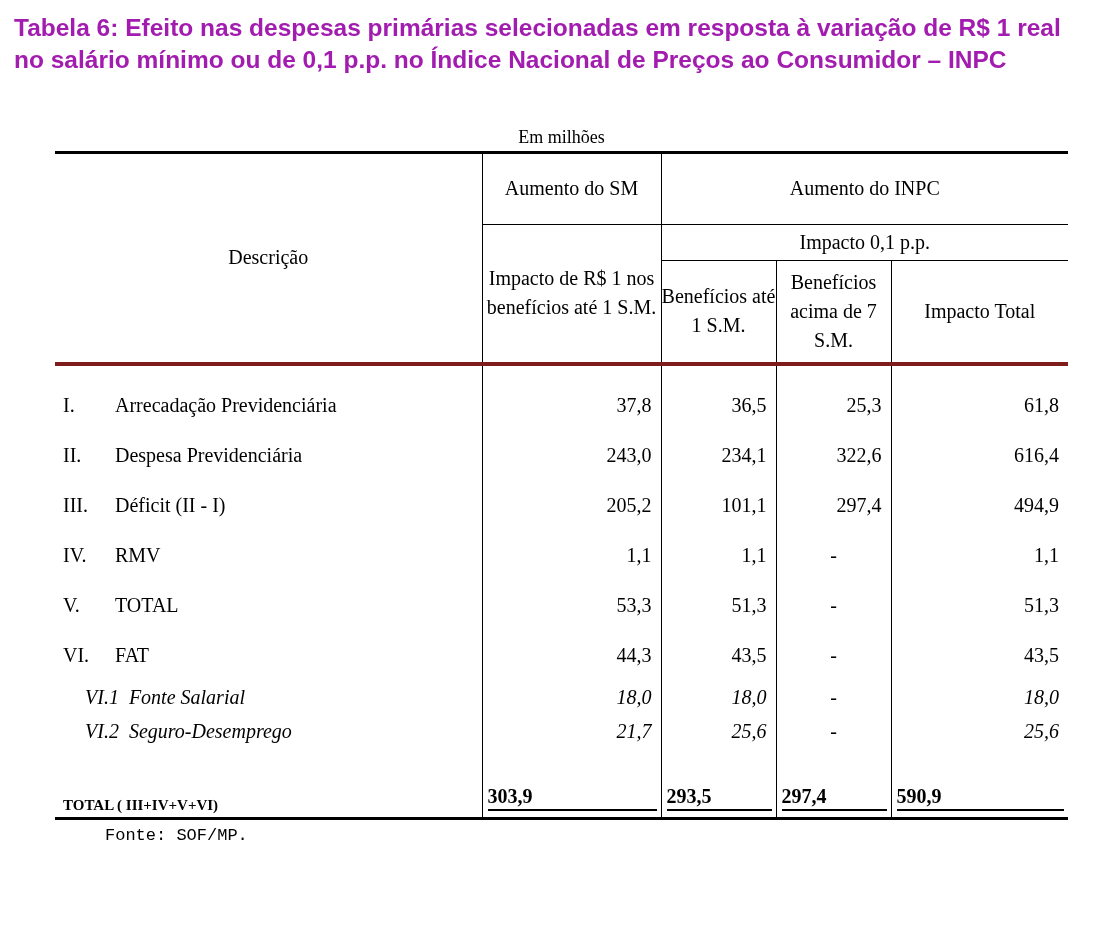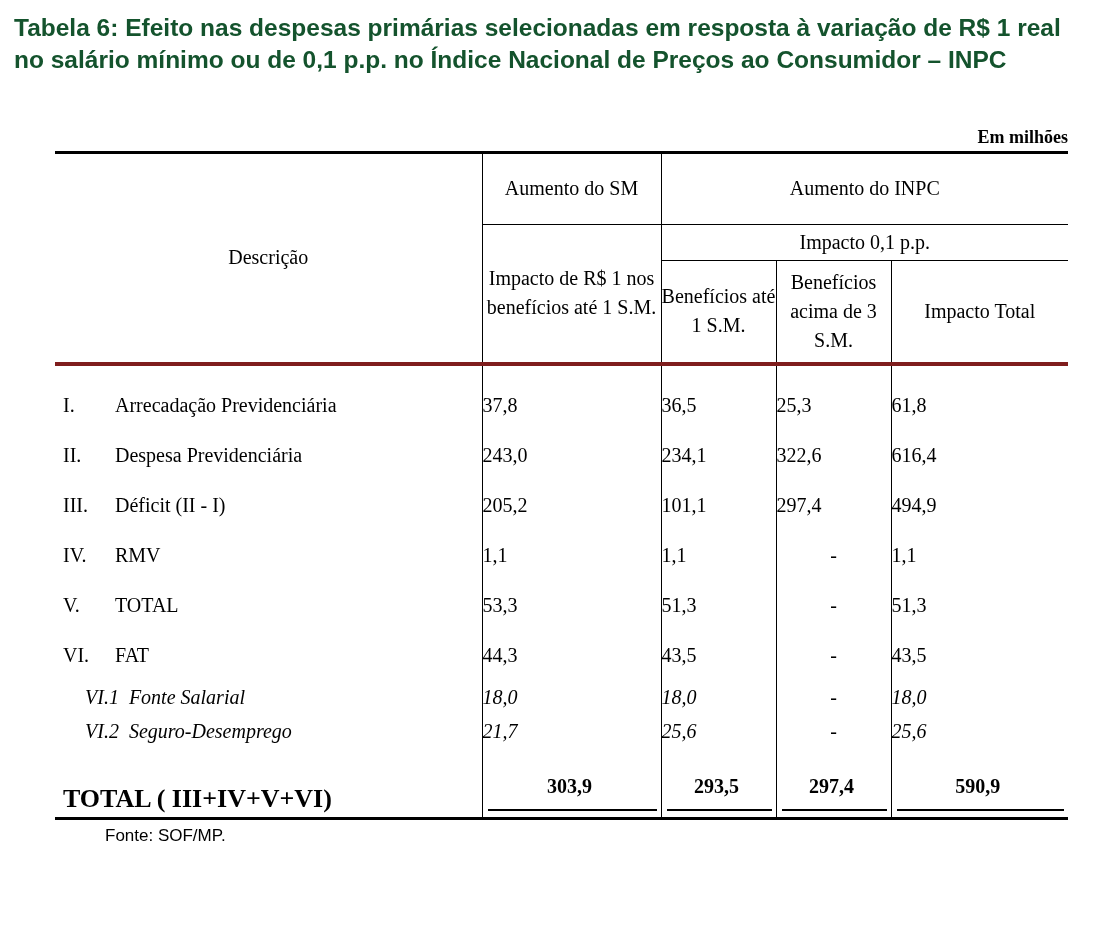--- a/index.html
+++ b/index.html
@@ -8,29 +8,28 @@
     width: 1101px; height: 925px;
     background: #ffffff;
     color: #000000;
     font-family: "Liberation Serif", serif;
   }
   .title {
     font-family: "Liberation Sans", sans-serif;
     font-weight: 700;
     font-size: 24.5px;
     line-height: 1.32;
-    color: #14532d;
+    color: #a21caf;
     margin: 12px 16px 0 14px;
   }
   .unit-note {
     width: 1013px;
     margin: 50px 0 3px 55px;
-    text-align: right;
+    text-align: center;
     font-size: 18px;
-    font-weight: bold;
   }
   table.main {
     border-collapse: collapse;
     table-layout: fixed;
     width: 1013px;
     margin-left: 55px;
     border-top: 3px solid #000;
   }
   th, td { padding: 0; font-weight: normal; }
   thead th {
@@ -44,36 +43,36 @@
   tr.hA { height: 72px; }
   tr.hB { height: 36px; }
   tr.hC { height: 104px; }
   tr.sp1 { height: 16px; }
   tr.sp2 { height: 18px; }
   tbody tr.brow { height: 50px; }
   tbody tr.sub  { height: 34px; font-style: italic; }
   .c-desc { font-size: 20px; padding-left: 8px; vertical-align: middle; margin-left: 24px; }
   .rnum   { display: inline-block; width: 52px; }
   tr.sub .rnum { width: auto; margin-right: 10px; padding-left: 22px; }
-  .c-num  { font-size: 20px; text-align: left; padding-right: 9px; vertical-align: middle; }
+  .c-num  { font-size: 20px; text-align: right; padding-right: 9px; vertical-align: middle; }
   .c-num.dash { text-align: center; padding-right: 0; }
   tr.trow { height: 52px; }
   tr.trow td { vertical-align: bottom; border-bottom: 3px solid #000; }
-  .t-label { font-weight: bold; font-size: 26px; padding-bottom: 3px; }
+  .t-label { font-weight: bold; font-size: 15px; padding-bottom: 3px; }
   .t-num {
     display: block;
     font-weight: bold;
     font-size: 20px;
     margin: 0 4px 6px 5px;
-    padding: 0 5px 11px 0;
+    padding: 0 5px 1px 0;
     border-bottom: 2.5px solid #000;
-    text-align: center;
+    text-align: left;
   }
   .source {
-    font-family: Liberation Sans, sans-serif;
+    font-family: Liberation Mono, monospace;
     font-size: 17px;
     margin: 6px 0 0 105px;
   }
 </style>
 </head>
 <body>
 
 <div class="title">Tabela 6: Efeito nas despesas primárias selecionadas em resposta à variação de R$ 1 real no salário mínimo ou de 0,1 p.p. no Índice Nacional de Preços ao Consumidor – INPC</div>
 
 <div class="unit-note">Em milhões</div>
@@ -91,21 +90,21 @@
       <th class="h-desc hbb" rowspan="3">Descrição</th>
       <th class="bl bbthin">Aumento do SM</th>
       <th class="bl bbthin" colspan="3">Aumento do INPC</th>
     </tr>
     <tr class="hB">
       <th class="bl hbb" rowspan="2">Impacto de R$ 1 nos benefícios até 1 S.M.</th>
       <th class="bl bbthin" colspan="3">Impacto 0,1 p.p.</th>
     </tr>
     <tr class="hC">
       <th class="bl hbb">Benefícios até 1 S.M.</th>
-      <th class="bl hbb">Benefícios acima de 3 S.M.</th>
+      <th class="bl hbb">Benefícios acima de 7 S.M.</th>
       <th class="bl hbb">Impacto Total</th>
     </tr>
   </thead>
   <tbody>
     <tr class="sp1">
       <td></td>
       <td class="bl"></td>
       <td class="bl"></td>
       <td class="bl"></td>
       <td class="bl"></td>

